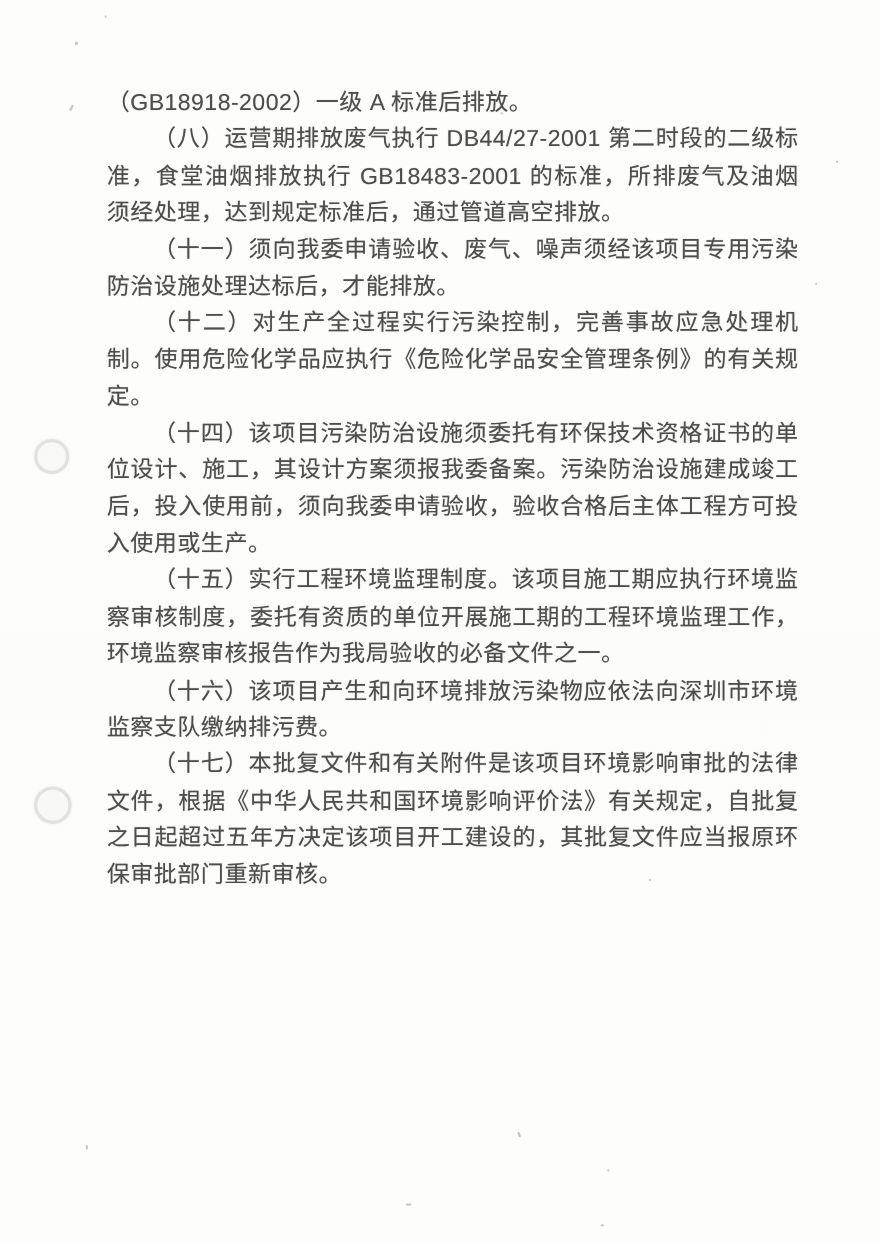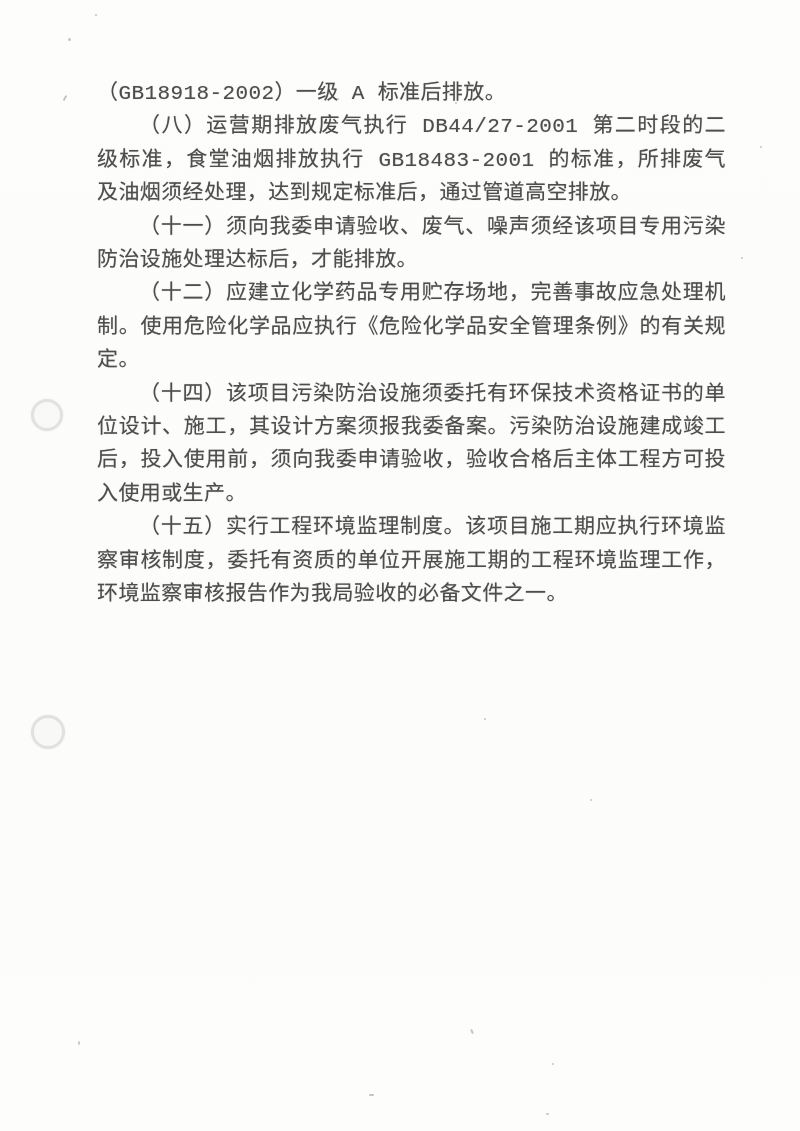--- a/index.html
+++ b/index.html
@@ -8,21 +8,21 @@
     width: 800px;
     height: 1131px;
     background: #ffffff;
     overflow: hidden;
   }
   .page {
     position: relative;
     width: 800px;
     height: 1131px;
     background: linear-gradient(180deg, #fdfdfc 0%, #fcfcfa 55%, #fdfdfc 100%);
-    font-family: Liberation Mono, monospace;
+    font-family: Liberation Sans, sans-serif;
   }
   .content {
     position: absolute;
     left: 97px;
     top: 77px;
     width: 629px;
     font-size: 21px;
     line-height: 33.4px;
     color: #4d4d4d;
     text-align: justify;
@@ -72,18 +72,20 @@
   <div class="speck" style="left:78px;  top:1041px; width:2px; height:4px;"></div>
   <div class="speck" style="left:552px; top:1063px; width:2px; height:2px;"></div>
   <div class="speck" style="left:369px; top:1094px; width:5px; height:2px; border-radius:1px;"></div>
   <div class="speck" style="left:546px; top:1113px; width:3px; height:2px;"></div>
   <div class="speck" style="left:471px; top:1029px; width:2px; height:5px; transform:rotate(-20deg); border-radius:1px;"></div>
 
   <div class="content">
     <p class="continuation">（GB18918-2002）一级 A 标准后排放。</p>
     <p>（八）运营期排放废气执行 DB44/27-2001 第二时段的二级标准，食堂油烟排放执行 GB18483-2001 的标准，所排废气及油烟须经处理，达到规定标准后，通过管道高空排放。</p>
     <p>（十一）须向我委申请验收、废气、噪声须经该项目专用污染防治设施处理达标后，才能排放。</p>
-    <p>（十二）应建立化学药品专用贮存场地，完善事故应急处理机制。使用危险化学品应执行《危险化学品安全管理条例》的有关规定。</p>
+    <p>（十二）对生产全过程实行污染控制，完善事故应急处理机制。使用危险化学品应执行《危险化学品安全管理条例》的有关规定。</p>
     <p>（十四）该项目污染防治设施须委托有环保技术资格证书的单位设计、施工，其设计方案须报我委备案。污染防治设施建成竣工后，投入使用前，须向我委申请验收，验收合格后主体工程方可投入使用或生产。</p>
     <p>（十五）实行工程环境监理制度。该项目施工期应执行环境监察审核制度，委托有资质的单位开展施工期的工程环境监理工作，环境监察审核报告作为我局验收的必备文件之一。</p>
+    <p>（十六）该项目产生和向环境排放污染物应依法向深圳市环境监察支队缴纳排污费。</p>
+    <p>（十七）本批复文件和有关附件是该项目环境影响审批的法律文件，根据《中华人民共和国环境影响评价法》有关规定，自批复之日起超过五年方决定该项目开工建设的，其批复文件应当报原环保审批部门重新审核。</p>
   </div>
 
 </div>
 
 </body></html>

